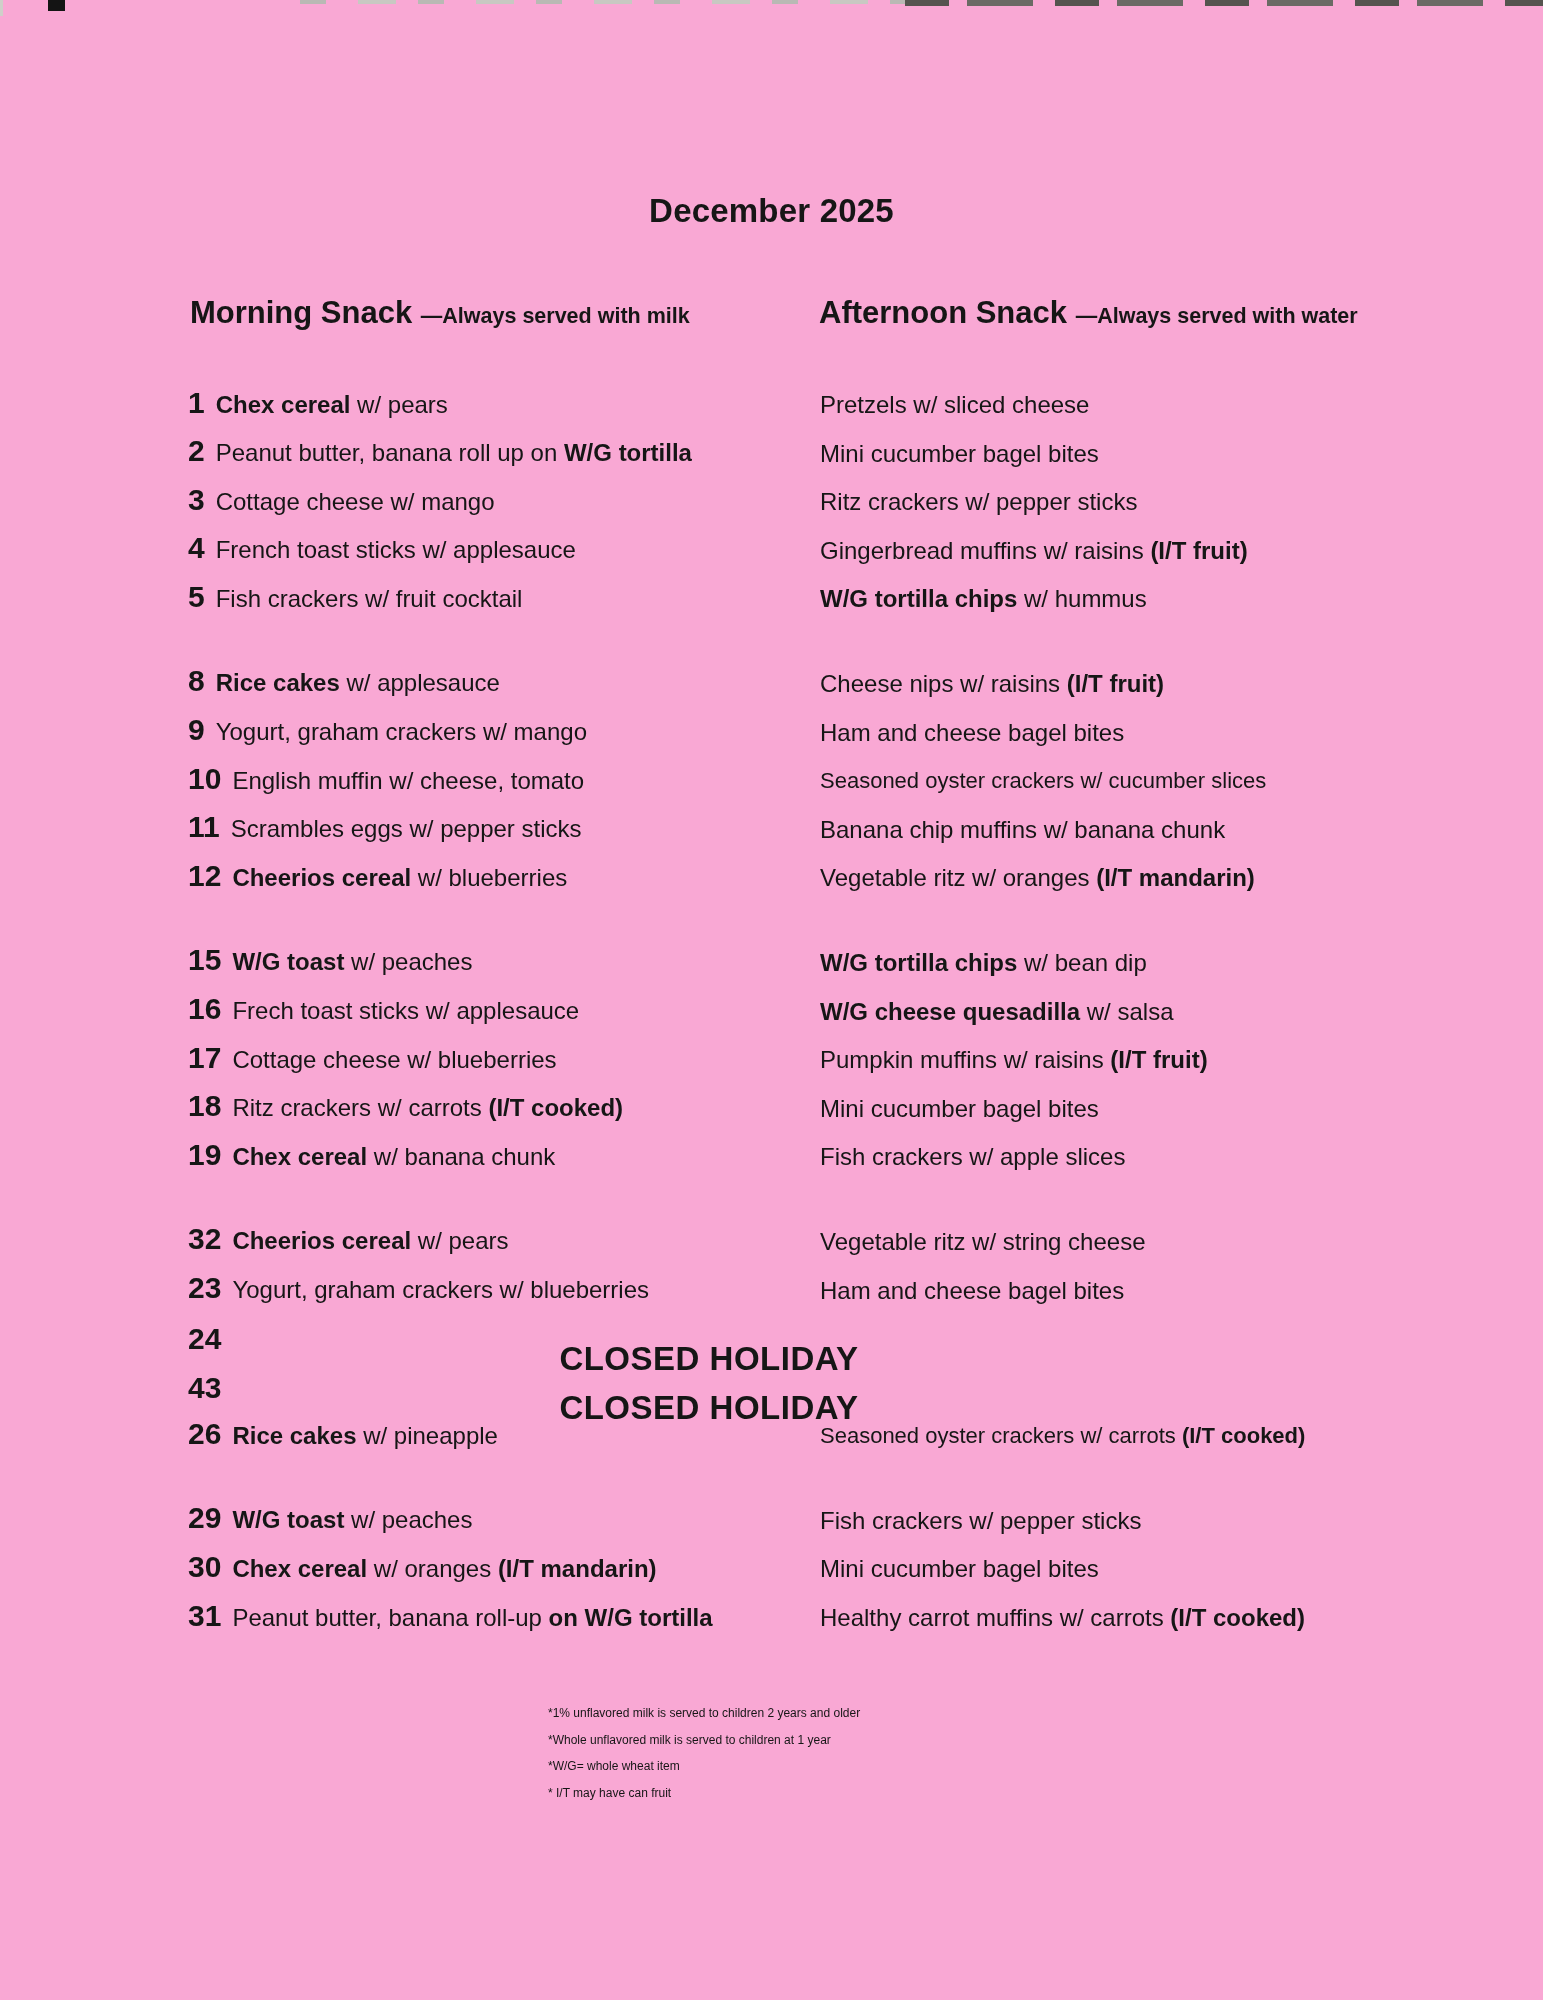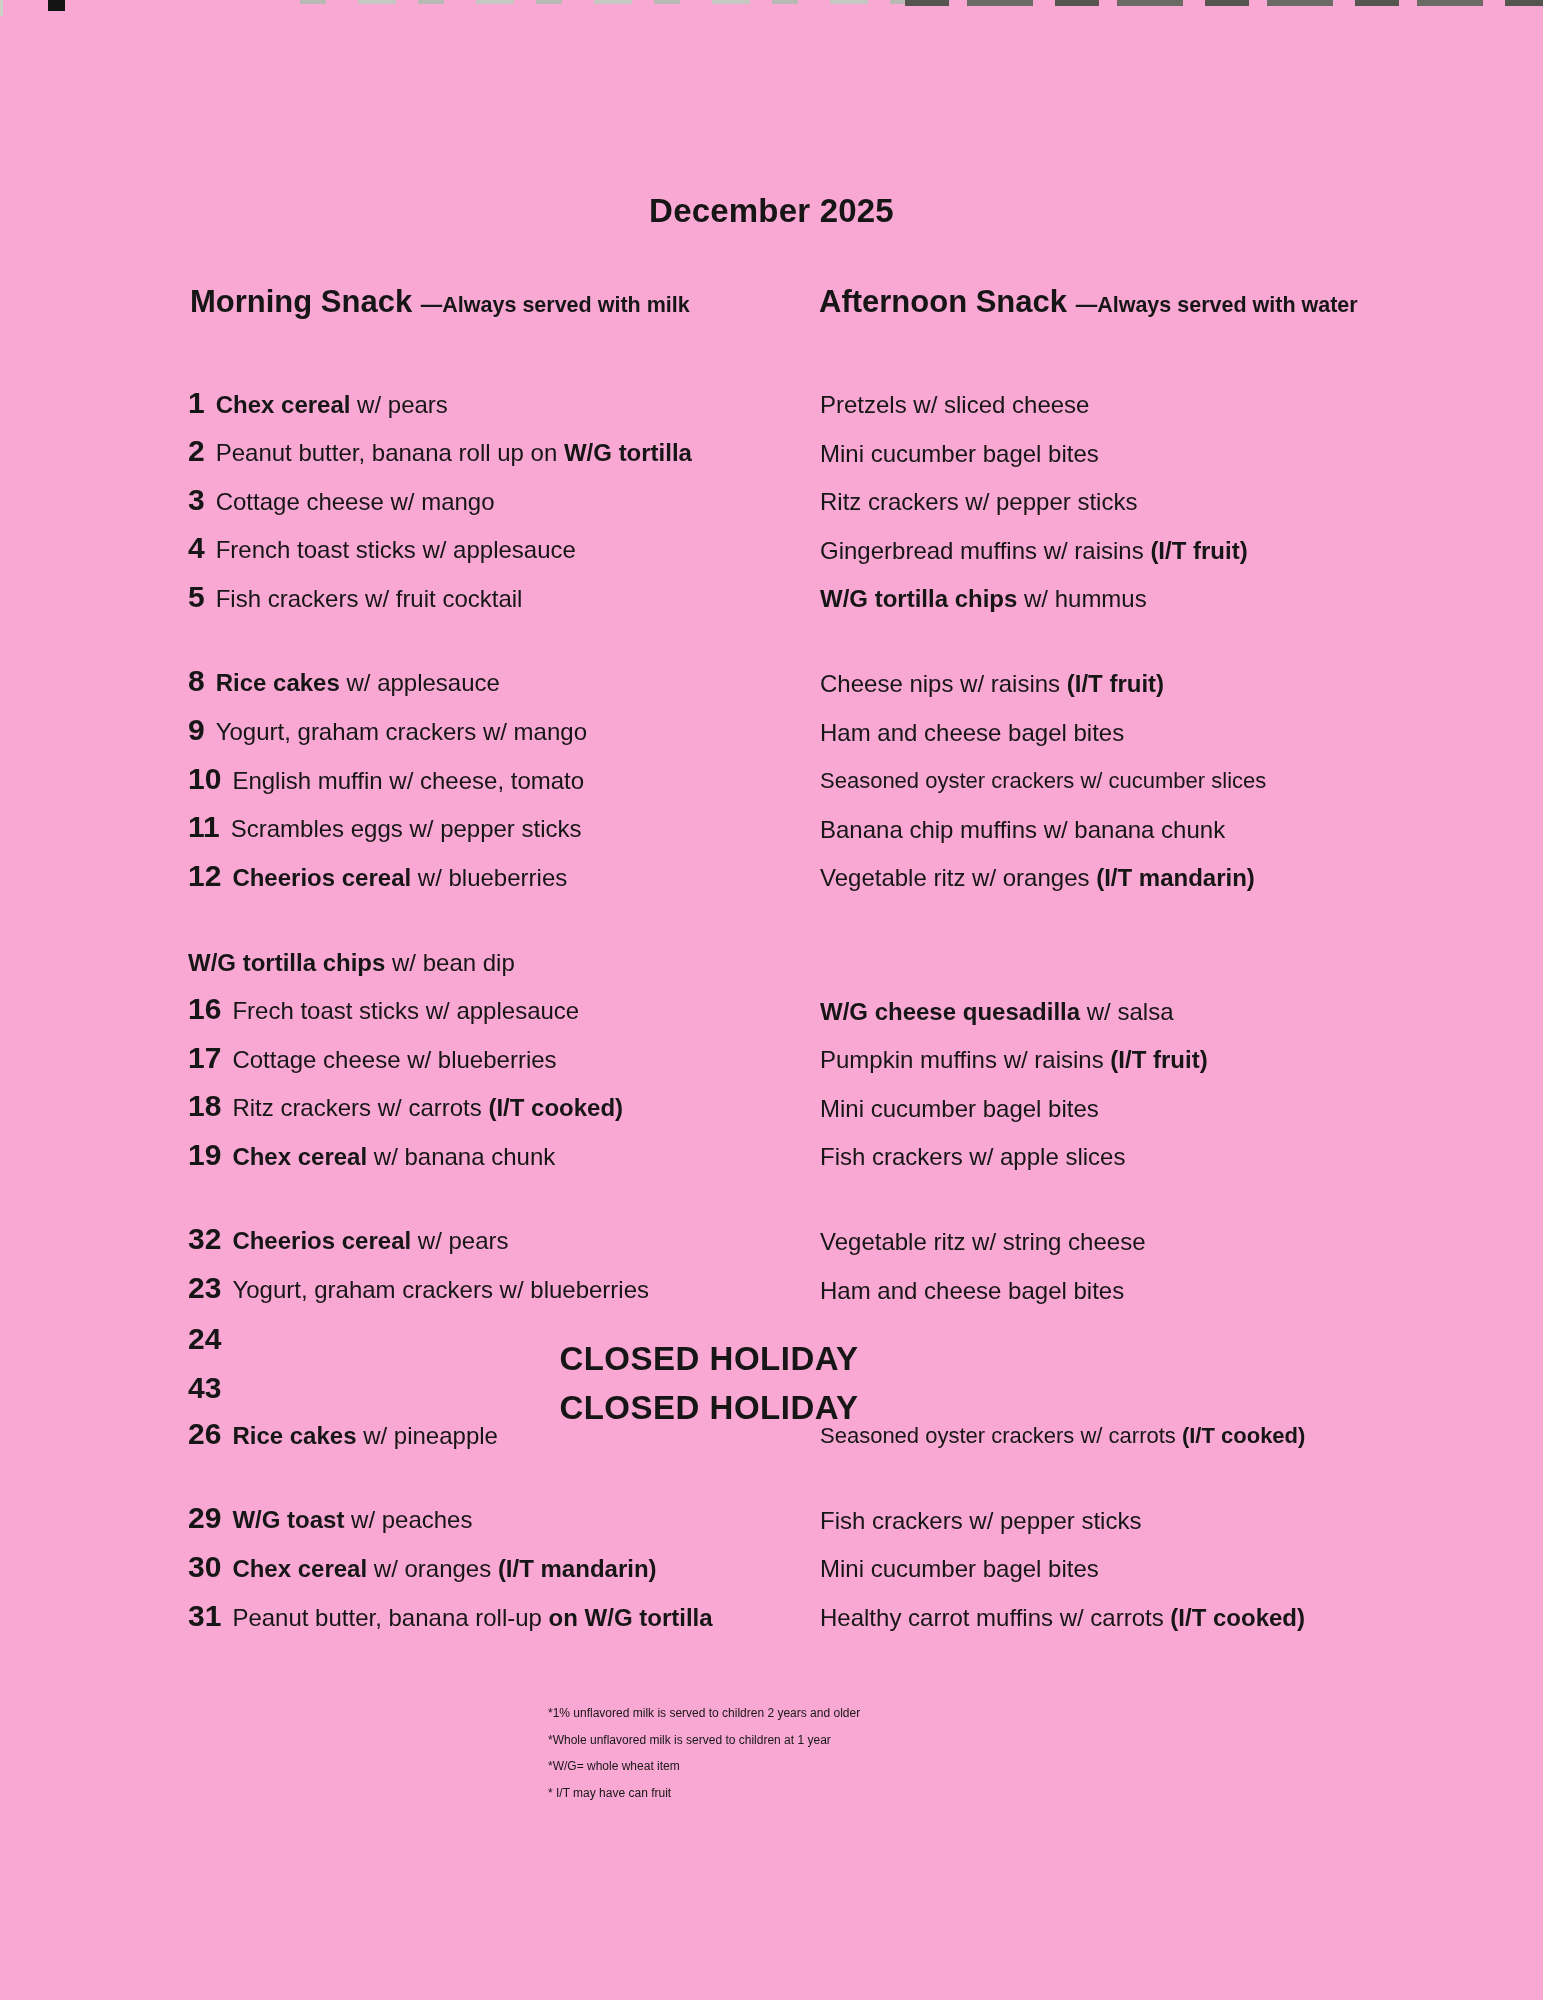--- a/index.html
+++ b/index.html
@@ -23,21 +23,21 @@
   .corner-mark{
     position:absolute;top:0;left:48px;width:17px;height:11px;background:#141414;
   }
   .edge-tick{
     position:absolute;top:0;left:0;width:3px;height:16px;background:#cfcfc9;
   }
   .title{
     position:absolute;top:192px;left:0;width:100%;
     text-align:center;font-size:33px;font-weight:bold;letter-spacing:0.2px;
   }
-  .col-header{position:absolute;top:284px;white-space:nowrap;}
+  .col-header{position:absolute;top:295px;white-space:nowrap;}
   .col-header.morning{left:190px;}
   .col-header.afternoon{left:819px;}
   .col-title{font-size:31px;font-weight:bold;}
   .col-note{font-size:21.5px;font-weight:bold;}
   #menu{position:absolute;left:188px;top:381px;right:16px;}
   .week{margin-bottom:36px;}
   .day-row{display:flex;align-items:center;height:48.6px;line-height:48.6px;white-space:nowrap;}
   .day-num{font-size:30px;font-weight:bold;margin-right:11px;}
   .m-cell{width:632px;flex:0 0 632px;}
   .a-cell{flex:1;}
@@ -109,20 +109,21 @@
           <div class="m-cell"><span class="day-num">11</span><span class="item"><span>Scrambles eggs w/ pepper sticks</span></span></div>
           <div class="a-cell"><span>Banana chip muffins w/ banana chunk</span></div>
         </div>
         <div class="day-row">
           <div class="m-cell"><span class="day-num">12</span><span class="item"><span class="b">Cheerios cereal</span><span> w/ blueberries</span></span></div>
           <div class="a-cell"><span>Vegetable ritz w/ oranges </span><span class="b">(I/T mandarin)</span></div>
         </div>
       </div>
       <div class="week">
         <div class="day-row">
+          <div class="m-cell"><span class="day-num">15</span><span class="item"><span class="b">W/G toast</span><span> w/ peaches</span></span></div>
           <div class="a-cell"><span class="b">W/G tortilla chips</span><span> w/ bean dip</span></div>
         </div>
         <div class="day-row">
           <div class="m-cell"><span class="day-num">16</span><span class="item"><span>Frech toast sticks w/ applesauce</span></span></div>
           <div class="a-cell"><span class="b">W/G cheese quesadilla</span><span> w/ salsa</span></div>
         </div>
         <div class="day-row">
           <div class="m-cell"><span class="day-num">17</span><span class="item"><span>Cottage cheese w/ blueberries</span></span></div>
           <div class="a-cell"><span>Pumpkin muffins w/ raisins </span><span class="b">(I/T fruit)</span></div>
         </div>

